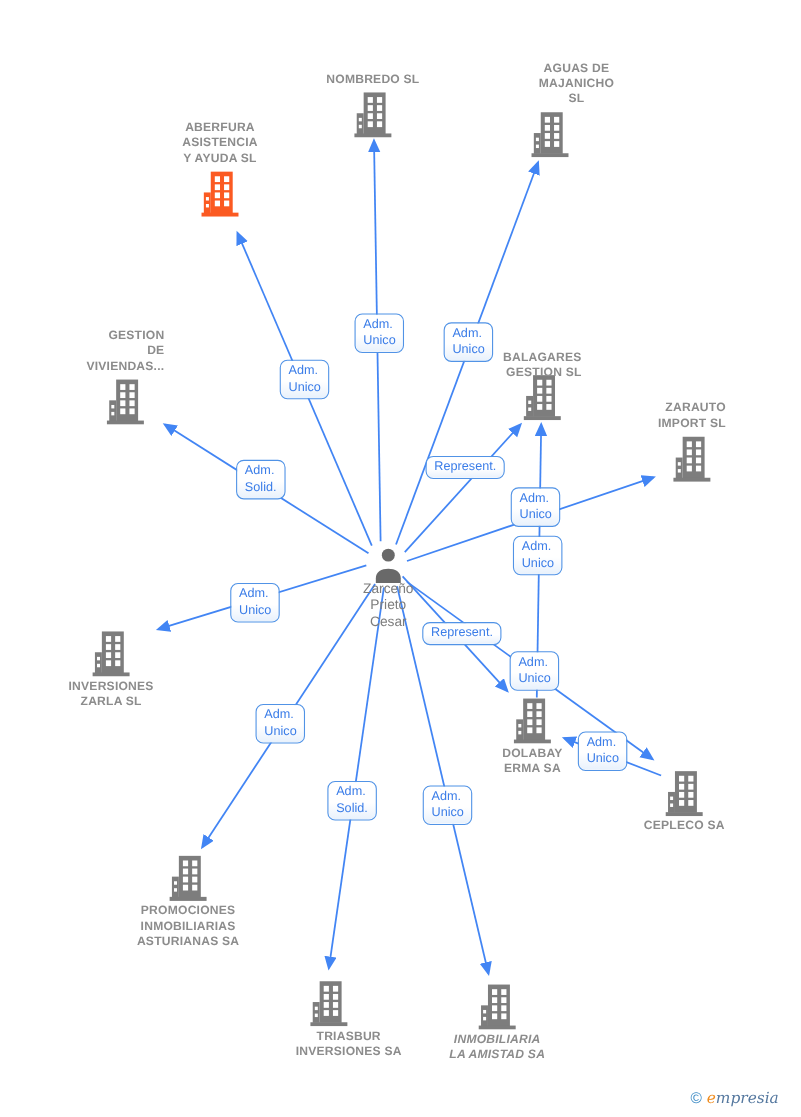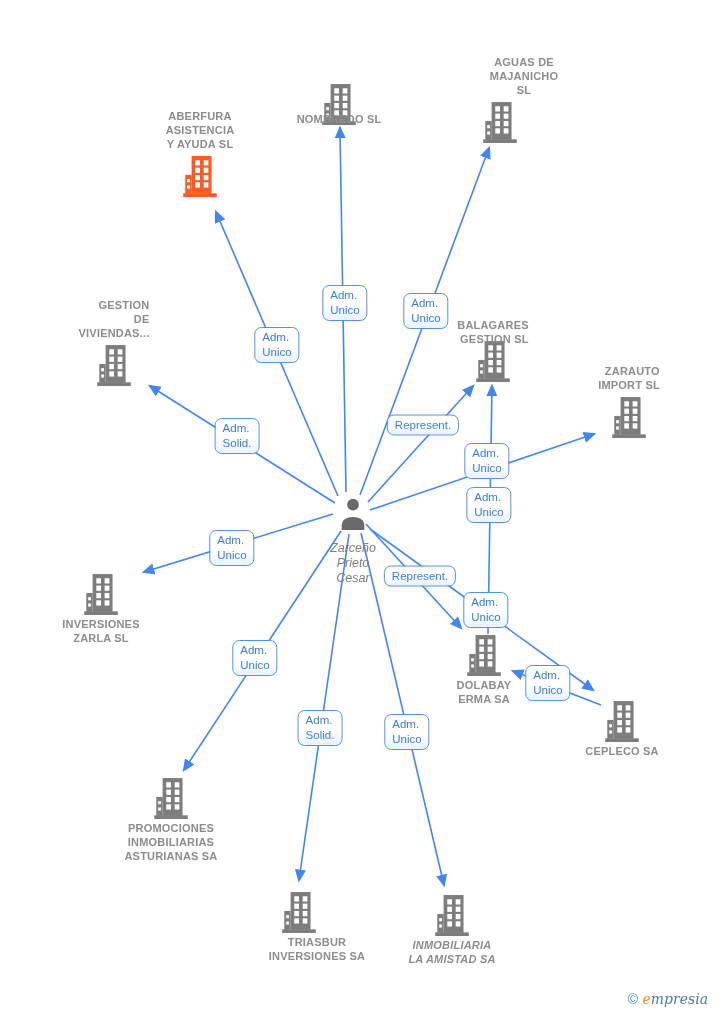--- a/index.html
+++ b/index.html
@@ -75,21 +75,21 @@
           <rect x="21.5" y="5" width="4.5" height="5" fill="#fff"></rect>
           <rect x="13.5" y="12" width="4.5" height="5" fill="#fff"></rect>
           <rect x="21.5" y="12" width="4.5" height="5" fill="#fff"></rect>
           <rect x="13.5" y="19" width="4.5" height="5" fill="#fff"></rect>
           <rect x="21.5" y="19" width="4.5" height="5" fill="#fff"></rect>
           <rect x="13.5" y="26" width="4.5" height="5" fill="#fff"></rect>
           <rect x="21.5" y="26" width="4.5" height="5" fill="#fff"></rect>
           <rect x="5.8" y="23" width="2.6" height="3" fill="#fff"></rect>
           <rect x="5.8" y="29" width="2.6" height="3" fill="#fff"></rect>
         </svg></div>
-      <div class="node-name" style="left: 339px; top: 65px; margin-top: 47px;">
+      <div class="node-name" style="left: 339px; top: 65px;">
         <div>NOMBREDO SL</div>
       </div>
       <div class="node-icon" style="left: 500px; top: 101px;"><svg width="38" height="42" viewBox="0 0 36 40" xmlns="http://www.w3.org/2000/svg">
           <rect x="10" y="1" width="19" height="36" fill="#7d7d7d"></rect>
           <rect x="4" y="19" width="6" height="18" fill="#7d7d7d"></rect>
           <rect x="2" y="36.5" width="32" height="3.5" fill="#7d7d7d"></rect>
           <rect x="13.5" y="5" width="4.5" height="5" fill="#fff"></rect>
           <rect x="21.5" y="5" width="4.5" height="5" fill="#fff"></rect>
           <rect x="13.5" y="12" width="4.5" height="5" fill="#fff"></rect>
           <rect x="21.5" y="12" width="4.5" height="5" fill="#fff"></rect>
@@ -274,21 +274,21 @@
           <rect x="5.8" y="29" width="2.6" height="3" fill="#fff"></rect>
         </svg></div>
       <div class="node-name" style="left: 452px; top: 938px; font-style: italic;">
         <div>INMOBILIARIA</div>
         <div>LA AMISTAD SA</div>
       </div>
       <div class="node-icon" style="left: 353px; top: 496px;"><svg width="32" height="36" viewBox="0 0 24 26" xmlns="http://www.w3.org/2000/svg">
           <circle cx="12" cy="6" r="4.4" fill="#696969"></circle>
           <path d="M3.5,25 v-3.2 c0-4.6 3.8-6.6 8.5-6.6 s8.5,2 8.5,6.6 V25 z" fill="#696969"></path>
         </svg></div>
-      <div class="person-name" style="left: 353px; top: 541px; font-style: italic;">
+      <div class="person-name" style="left: 353px; top: 528px;">
         <div>Zarceño</div>
         <div>Prieto</div>
         <div>Cesar</div>
       </div>
     </div>
   <div id="labels">
       <div class="edge-label" style="left: 277px; top: 345px;">
         <span>Adm.</span>
         <span>Unico</span>
       </div>

